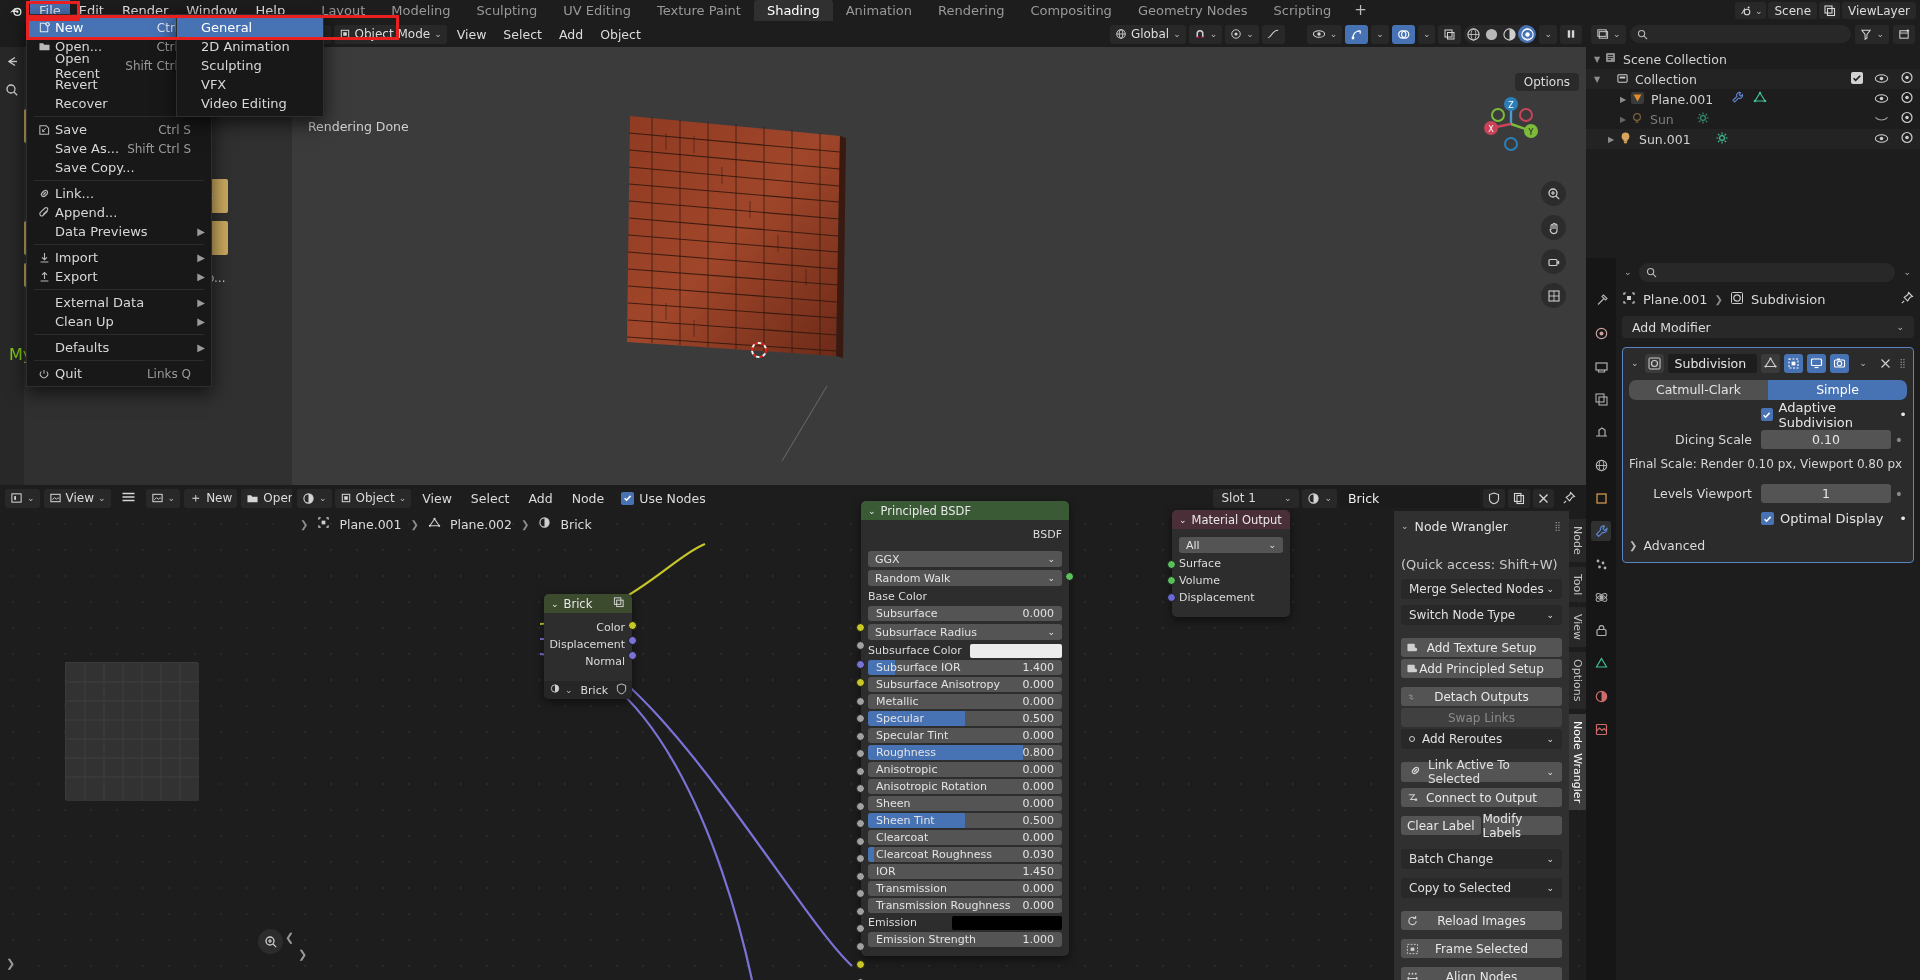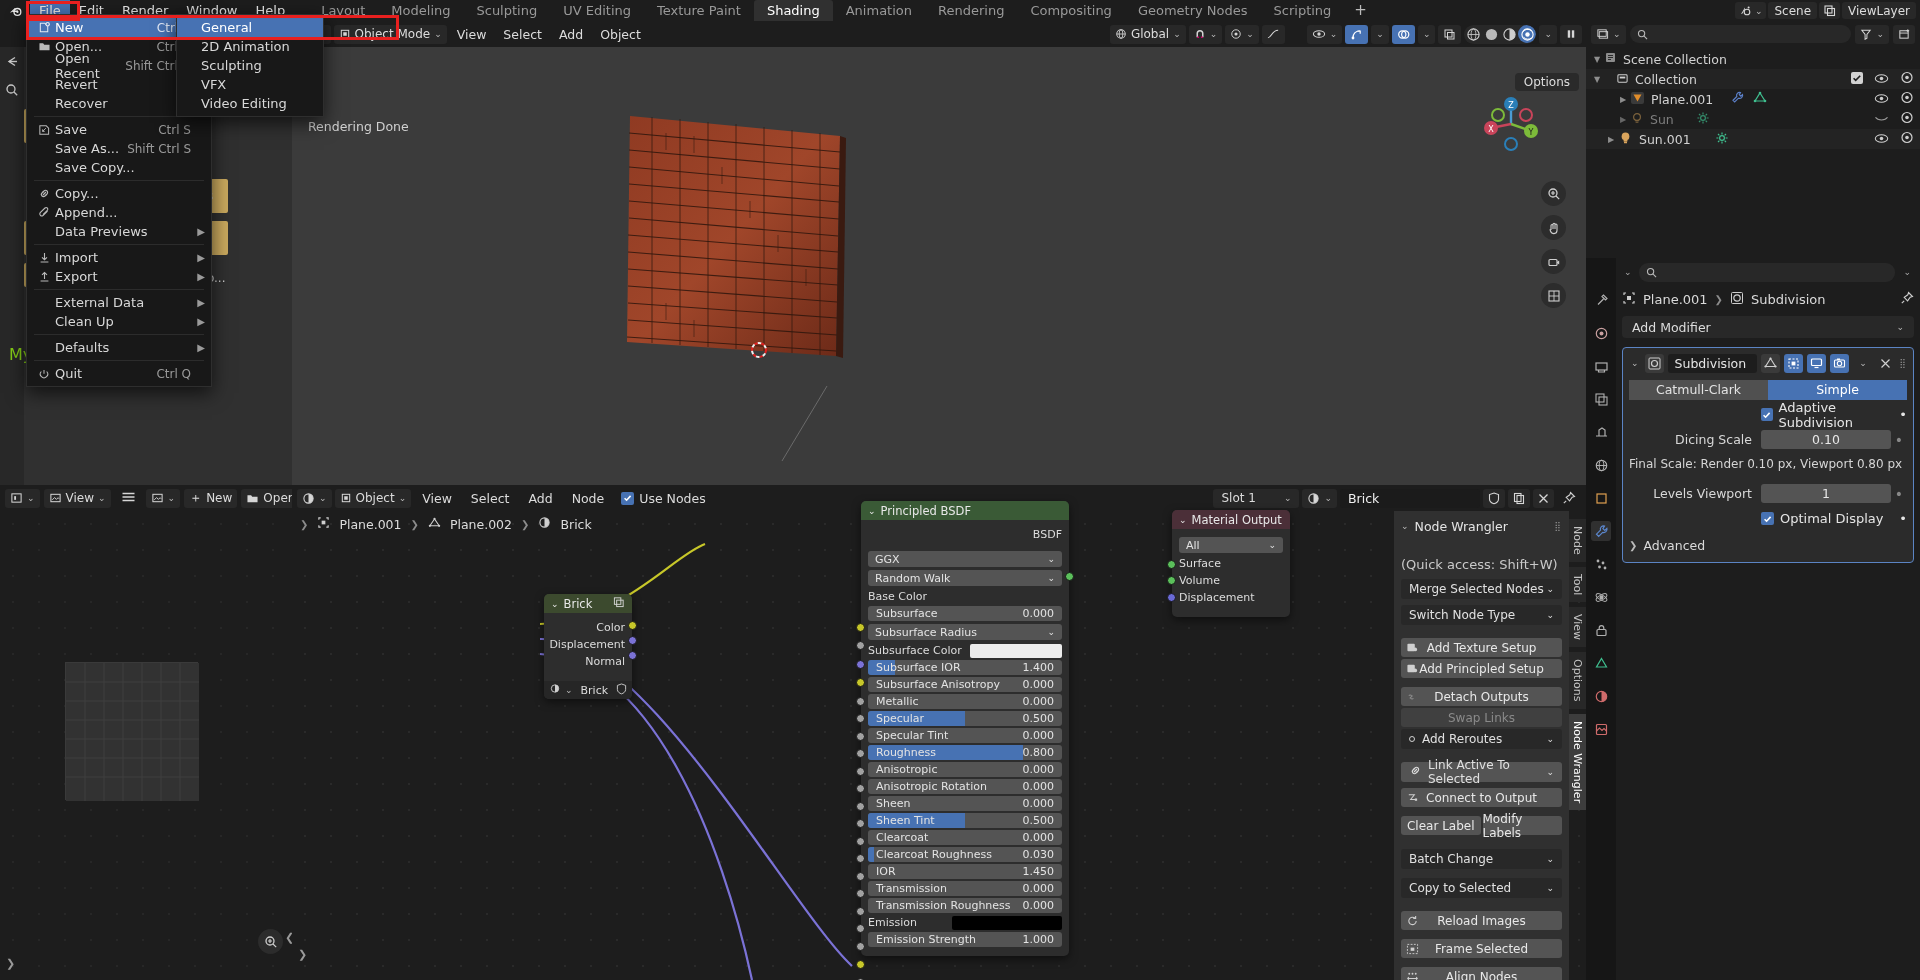--- a/index.html
+++ b/index.html
@@ -81,21 +81,21 @@
   .pb-head { height:28px; display:flex; align-items:center; gap:5px;}
   .pb-search { flex:1; background:#282828; border-radius:9px; height:19px; display:flex; align-items:center; padding:0 7px; gap:5px;}
   .pb-crumb { height:26px; display:flex; align-items:center; gap:7px; font-size:13px; color:#dadada;}
   .pb-addmod { margin-top:4px; height:22px; background:#282828; border-radius:4px; display:flex; align-items:center;
     padding:0 10px; font-size:12.5px; color:#dcdcdc; justify-content:space-between;}
   .modbox { margin-top:9px; border:1px solid #5b84c4; border-radius:4px; background:#2b2b2b; padding:5px 6px 9px;}
   .mb-head { display:flex; align-items:center; gap:4px; height:20px;}
   .mb-name { flex:1; background:#1d1d1d; border-radius:3px; height:19px; line-height:19px; padding:0 7px; font-size:12.5px;}
   .mb-ico { width:19px; height:19px; border-radius:3px; background:#3a3a3a; display:flex; align-items:center; justify-content:center;}
   .mb-ico.on { background:#4772b3;}
-  .seg { display:flex; margin-top:7px; border-radius:0; overflow:hidden; height:20px;}
+  .seg { display:flex; margin-top:7px; border-radius:7px; overflow:hidden; height:20px;}
   .seg>div { flex:1; text-align:center; line-height:20px; font-size:12.5px; background:#505050; color:#e2e2e2;}
   .seg>div.on { background:#4772b3; color:#fff;}
   .frow { display:flex; align-items:center; height:21px; margin-top:4px; font-size:12.5px;}
   .frow .lab { width:132px; text-align:right; padding-right:9px; color:#d8d8d8;}
   .frow .val { flex:1; background:#545454; border-radius:3px; height:19px; line-height:19px; text-align:center; color:#e8e8e8;}
   .frow .dot { width:16px; text-align:center; color:#888; font-size:14px;}
   .cbrow { display:flex; align-items:center; height:21px; margin-top:4px; font-size:13px; padding-left:132px;}
   .cb { width:13px; height:13px; border-radius:2px; background:#4772b3; display:flex; align-items:center; justify-content:center; margin-right:6px;}
   .cb svg{display:block;}
   .fsline { font-size:12px; color:#d5d5d5; margin-top:7px;}
@@ -285,21 +285,21 @@
       <span class="fm-arrow"></span>
     </div>
     <div class="fm-sep"></div>
     <div class="fm-row">
       <span class="fm-ico">
         <svg width="13" height="13" viewBox="0 0 13 13">
             <path d="M5 8 L8 5 M4.6 5.4 L6 4 a2 2 0 013 3 L7.6 8.4" fill="none" stroke="#d6d6d6" stroke-width="1.1"></path>
             <path d="M8.4 7.6 L7 9 a2 2 0 01-3-3 L5.4 4.6" fill="none" stroke="#d6d6d6" stroke-width="1.1"></path>
           </svg>
       </span>
-      <span class="fm-lbl">Copy...</span>
+      <span class="fm-lbl">Link...</span>
       <span class="fm-key"></span>
       <span class="fm-arrow"></span>
     </div>
     <div class="fm-row">
       <span class="fm-ico">
         <svg width="13" height="13" viewBox="0 0 13 13">
             <path d="M9.5 5 L5 9.5 a2 2 0 01-2.8-2.8 L7 2 a1.6 1.6 0 012.3 2.3 L5 8.6" fill="none" stroke="#d6d6d6" stroke-width="1.1"></path>
           </svg>
       </span>
       <span class="fm-lbl">Append...</span>
@@ -354,21 +354,21 @@
       <span class="fm-arrow">▶</span>
     </div>
     <div class="fm-sep"></div>
     <div class="fm-row">
       <span class="fm-ico">
         <svg width="12" height="12" viewBox="0 0 13 13">
             <path d="M6.5 2.2v4M3.6 3.8a4 4 0 105.8 0" fill="none" stroke="#d6d6d6" stroke-width="1.1"></path>
           </svg>
       </span>
       <span class="fm-lbl">Quit</span>
-      <span class="fm-key">Ctrl Q</span>
+      <span class="fm-key">Links Q</span>
       <span class="fm-arrow"></span>
     </div>
   </div>
 
   <div class="submenu">
     <div class="sm-row hl">General</div>
     <div class="sm-row">2D Animation</div>
     <div class="sm-row">Sculpting</div>
     <div class="sm-row">VFX</div>
     <div class="sm-row">Video Editing</div>

